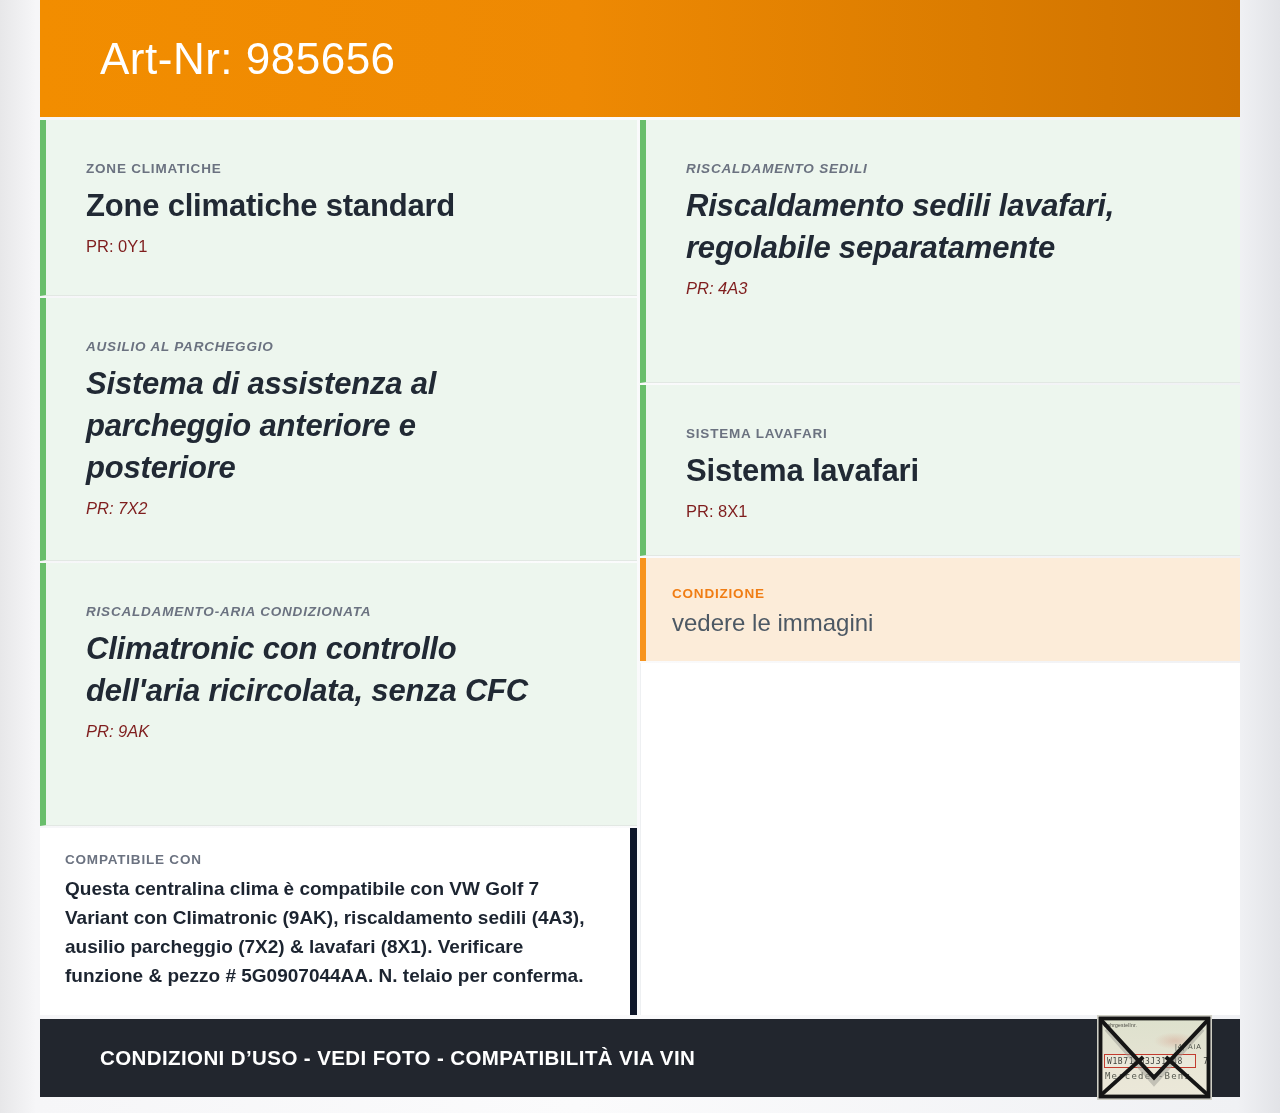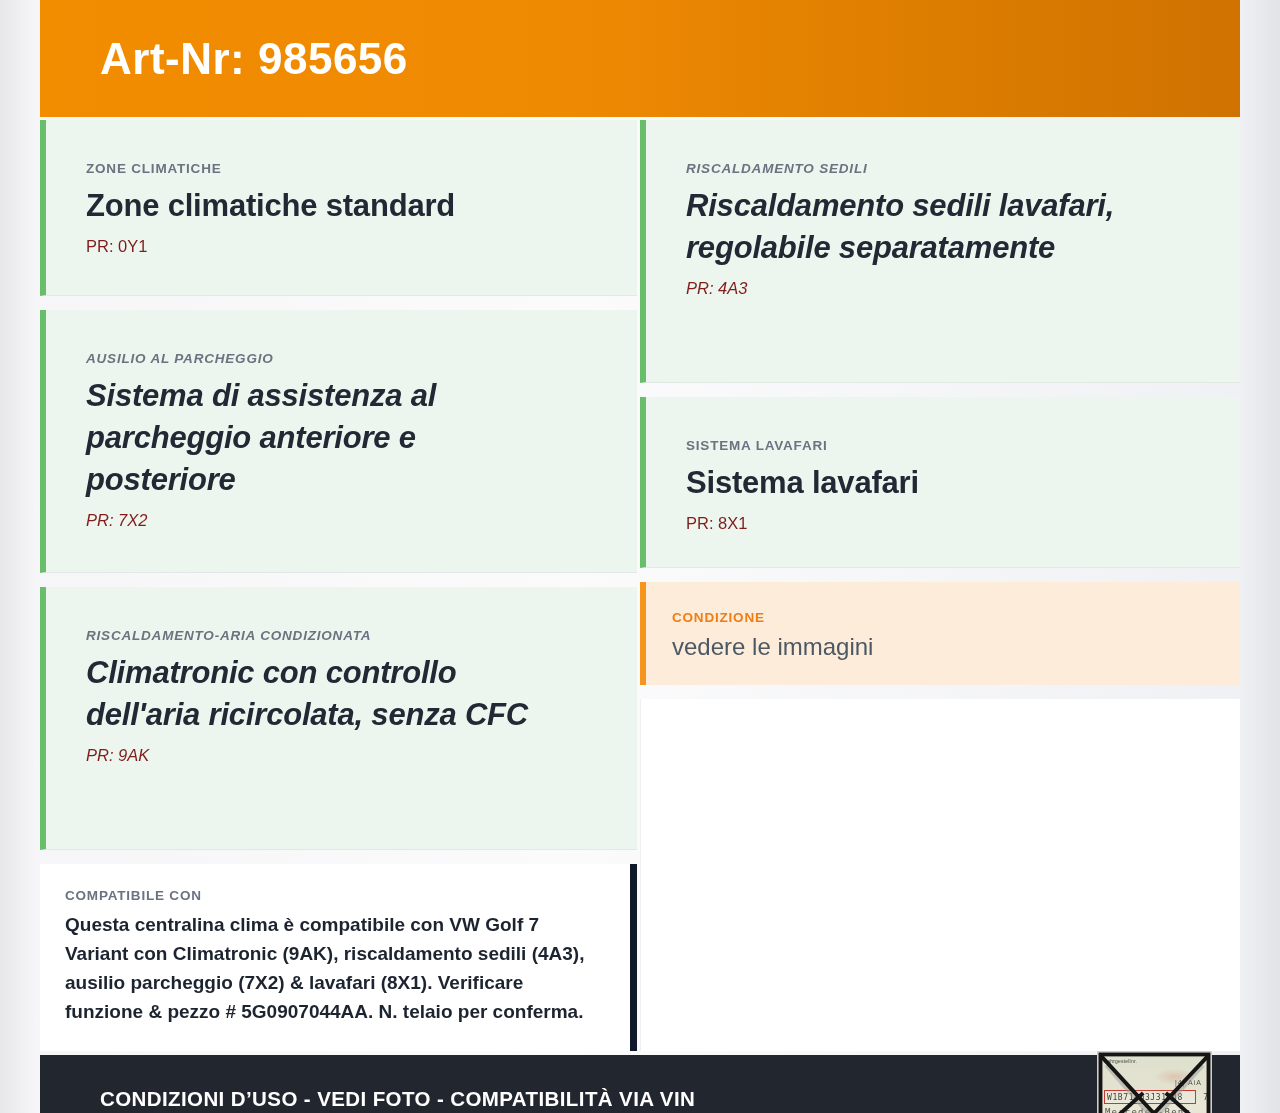--- a/index.html
+++ b/index.html
@@ -25,32 +25,32 @@
     display: flex;
     align-items: center;
     padding-left: 60px;
     margin-bottom: 3px;
     flex: 0 0 auto;
   }
   .banner h1 {
     margin: 0;
     color: #ffffff;
     font-size: 44px;
-    font-weight: 700;
+    font-weight: 400;
     letter-spacing: 0.5px;
   }
   
   .columns {
     display: grid;
     grid-template-columns: 597px 600px;
     column-gap: 3px;
     background: transparent;
     flex: 0 0 auto;
   }
-  .col { display: flex; flex-direction: column; gap: 12px; }
+  .col { display: flex; flex-direction: column; }
   .card {
     background: #edf6ee;
     border-left: 6px solid #69be6b;
     border-bottom: 1px solid #e2e8e3;
     margin-bottom: 2px;
     padding: 41px 40px 0 40px;
   }
   .card-label {
     margin: 0 0 9px 0;
     font-size: 13.5px;
@@ -119,21 +119,21 @@
   }
   .filler {
     flex: 1;
     background: #ffffff;
     border-left: 1px solid #eef0f2;
   }
   
   footer {
     margin-top: 4px;
     background: #22262e;
-    height: 87px;
+    height: 78px;
     flex: 0 0 auto;
     display: flex;
     align-items: center;
     padding-left: 60px;
     position: relative;
   }
   .footer-text {
     color: #ffffff;
     font-size: 20.5px;
     font-weight: 700;

